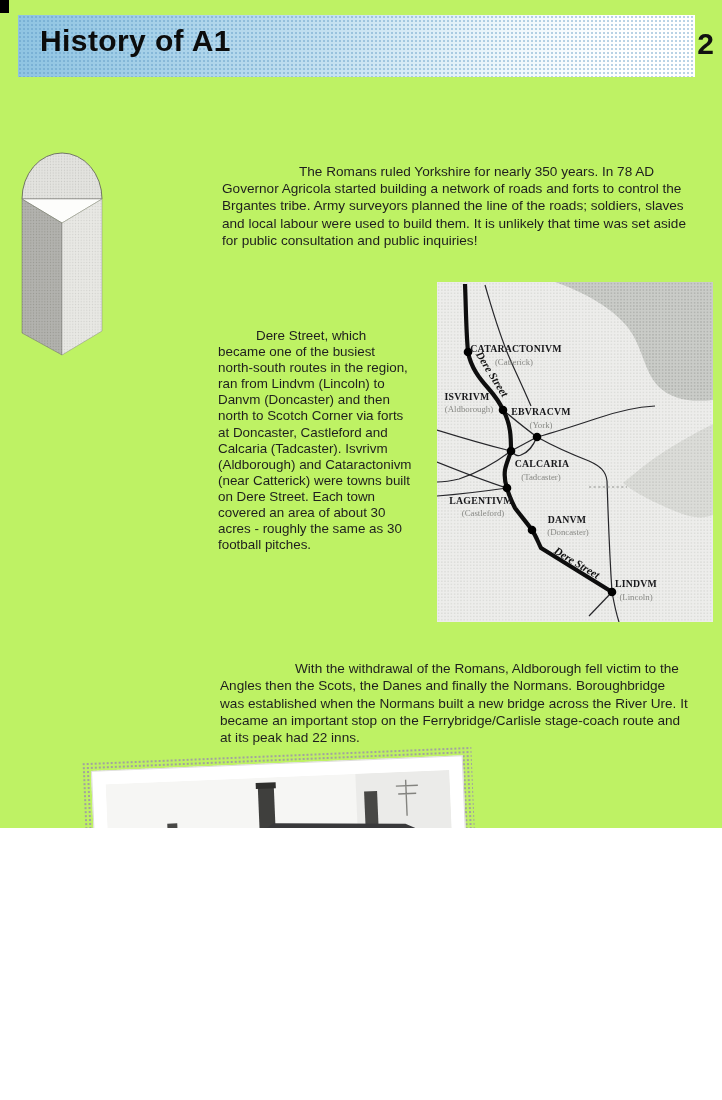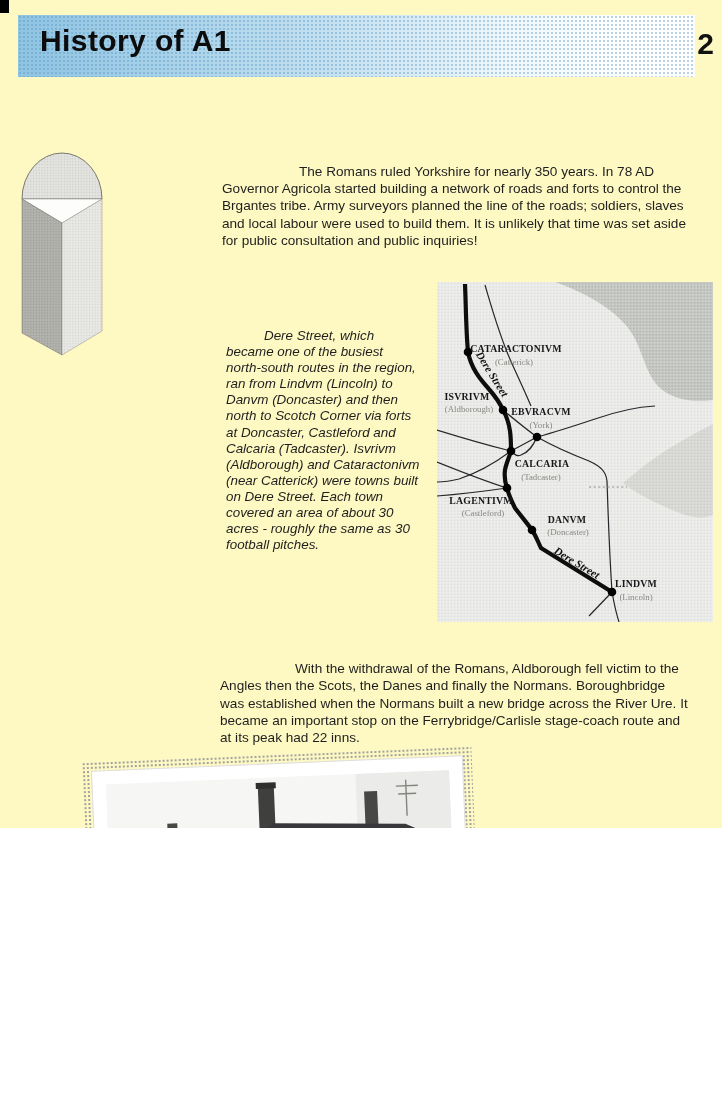--- a/index.html
+++ b/index.html
@@ -1,29 +1,29 @@
 <!DOCTYPE html>
 <html><head>
 <meta charset="utf-8">
 <style>
   html,body{margin:0;padding:0;background:#fff;}
-  .page{position:relative;width:722px;height:828px;background:#fef9c3;overflow:hidden;
+  .page{position:relative;width:722px;height:828px;background:#bef264;overflow:hidden;
         font-family:"Liberation Sans",sans-serif;color:#1f1f1f;}
   .corner-mark{position:absolute;left:0;top:0;width:9px;height:13px;background:#000;}
   .header-banner{position:absolute;left:18px;top:15px;width:677px;height:62px;
     background-image:
       radial-gradient(circle, rgba(90,150,195,.42) 1px, rgba(0,0,0,0) 1.4px),
       linear-gradient(to right,#8fc4e2,#c3e0f0 45%,#eef7fb 72%,#ffffff 90%);
     background-size:4px 4px,100% 100%;}
   .page-title{position:absolute;left:22px;top:9px;font-size:30px;font-weight:bold;
     letter-spacing:.4px;color:#0c0c0c;}
   .page-number{position:absolute;right:8px;top:27px;font-size:30px;font-weight:bold;color:#111;}
   .para{position:absolute;white-space:pre-line;color:#1e1e1e;}
   .p1{left:222px;top:163px;width:520px;font-size:13.6px;line-height:17.2px;text-indent:77px;}
-  .p2{left:226px;top:328px;width:230px;font-size:13.4px;line-height:16.1px;text-indent:38px;font-style:italic;}
+  .p2{left:218px;top:328px;width:230px;font-size:13.4px;line-height:16.1px;text-indent:38px;}
   .p3{left:220px;top:660px;width:520px;font-size:13.6px;line-height:17.3px;text-indent:75px;}
   .p4{left:478px;top:826px;width:240px;font-size:13.4px;line-height:16.3px;text-indent:40px;}
   .milestone{position:absolute;left:21px;top:152px;}
   .map-figure{position:absolute;left:437px;top:282px;}
   .photo-wrap{position:absolute;left:96px;top:763px;width:372px;height:248px;
     transform:rotate(-2.4deg);}
   .photo-dots{position:absolute;left:-9px;top:-9px;right:-9px;bottom:-9px;
     background-image:radial-gradient(circle,#a2a29e 1px,transparent 1.35px);
     background-size:4px 4px;}
   .photo-frame{position:absolute;left:0;top:0;right:0;bottom:0;background:#fff;

